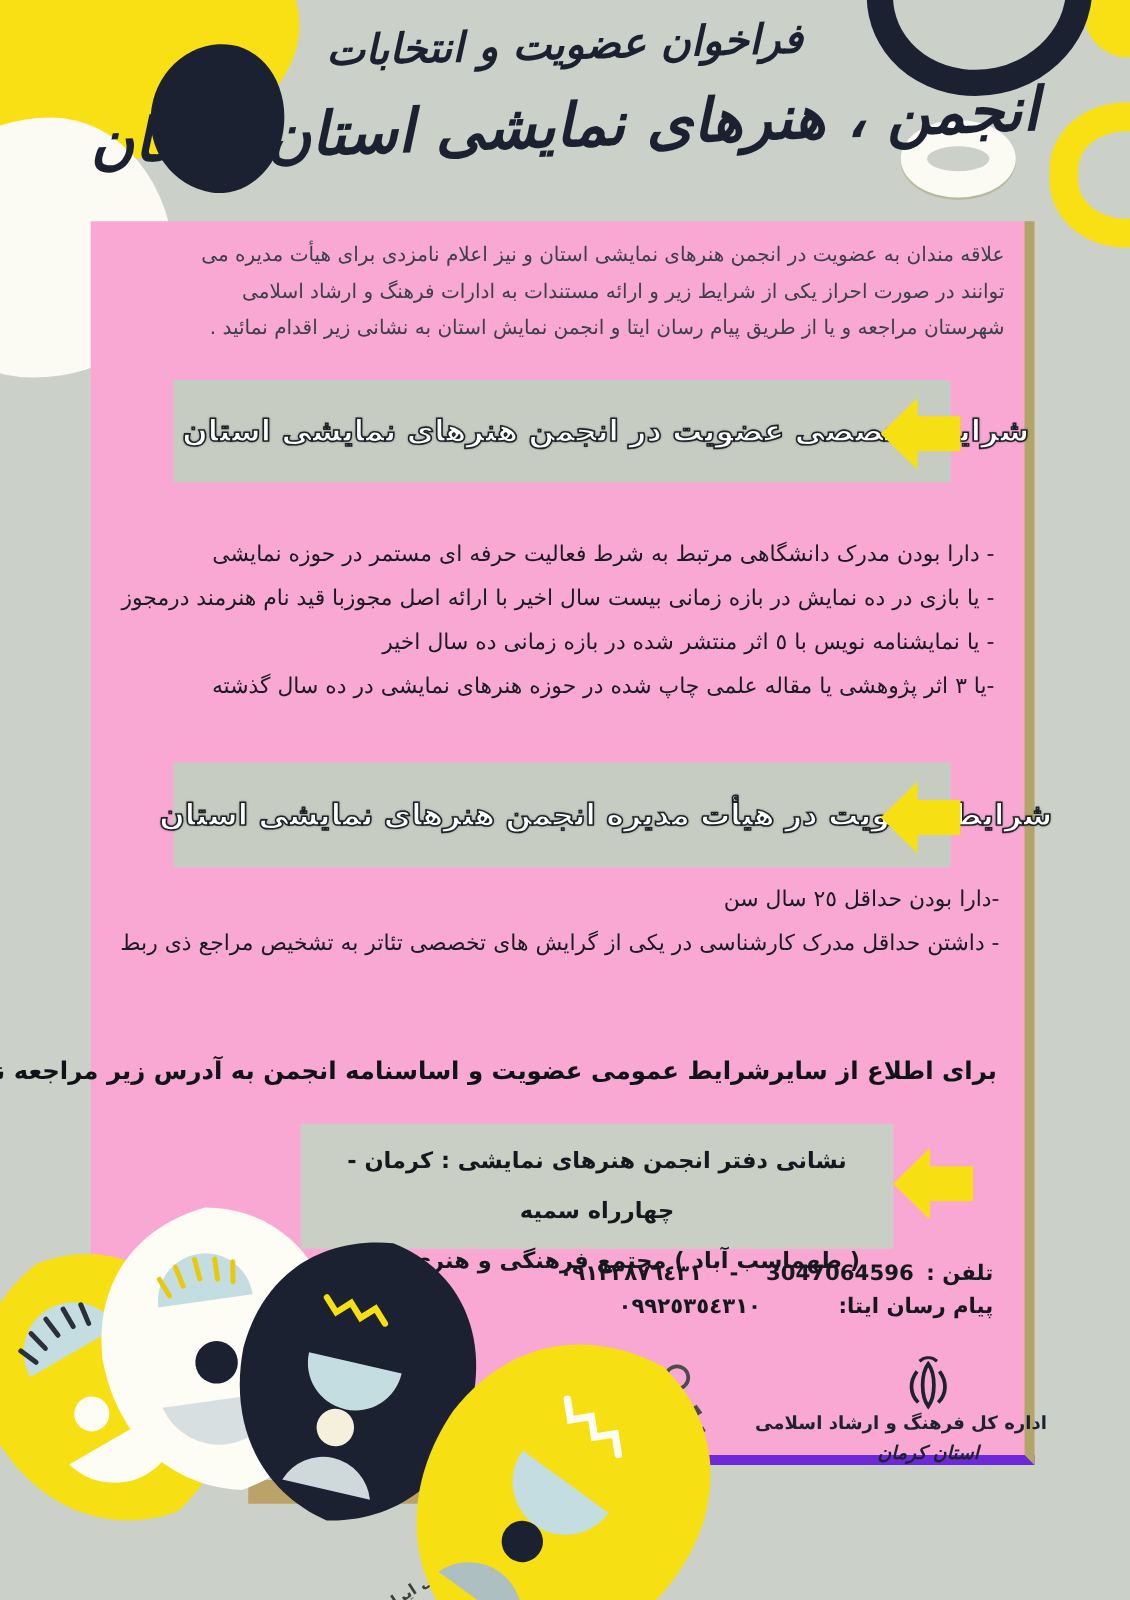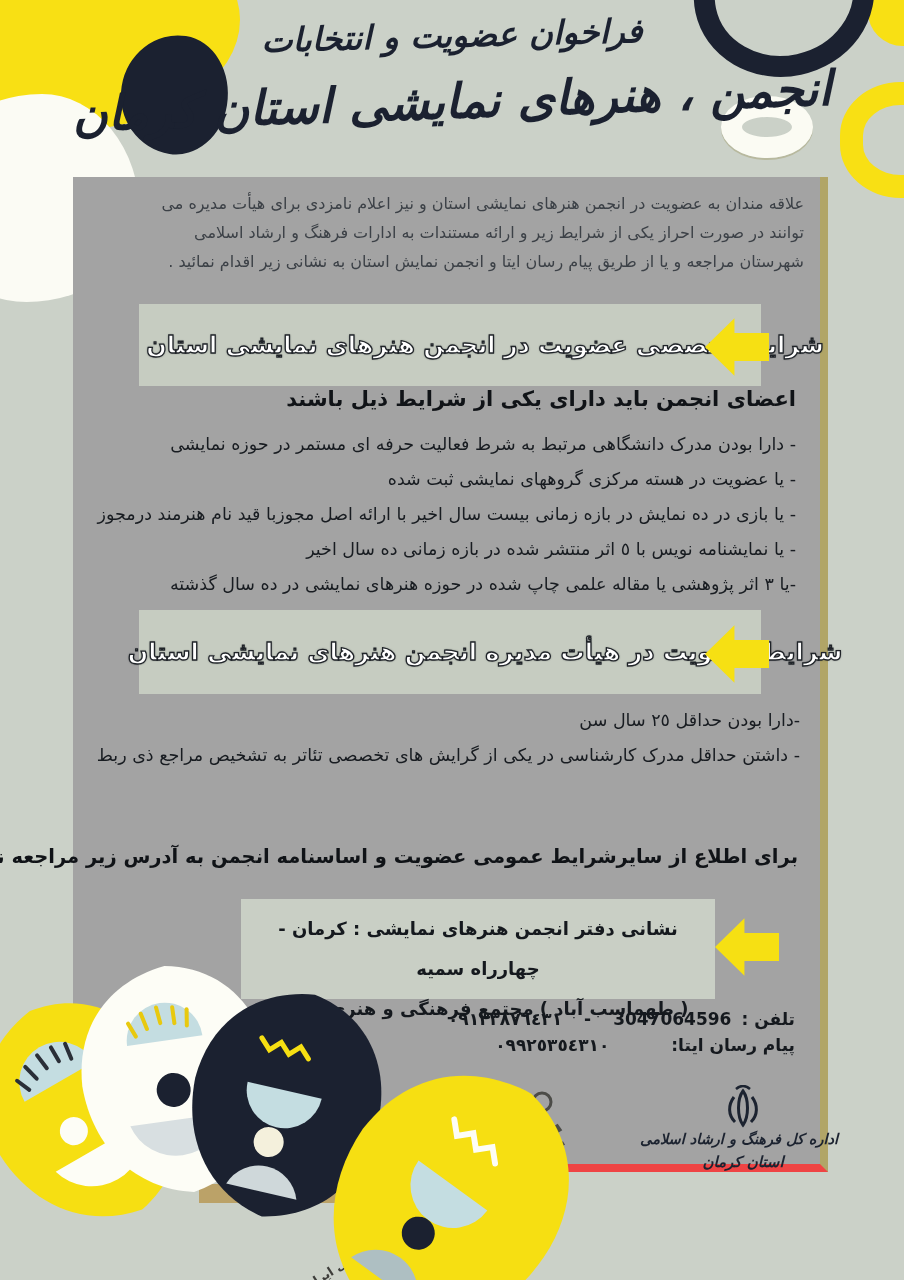--- a/index.html
+++ b/index.html
@@ -16,21 +16,21 @@
   .blob-white-tl{left:-78px;top:94px;width:218px;height:208px;background:#fbfbf4;border-radius:55% 45% 52% 48% / 50% 58% 42% 50%;z-index:1;}
   .blob-yellow-tr{left:868px;top:-22px;width:70px;height:68px;background:#f8e014;border-radius:50%;z-index:0;}
   .ring-black-tr{left:682px;top:-92px;width:205px;height:172px;z-index:0;}
   .ring-white-tr{left:721px;top:96px;width:92px;height:62px;border:21px solid #fbfbf3;border-radius:50%;box-sizing:border-box;z-index:0;box-shadow:0 2px 0 rgba(150,140,80,.35);}
   .ring-yellow-r{left:840px;top:82px;width:132px;height:116px;border:23px solid #f8e014;border-radius:46%;box-sizing:border-box;z-index:0;}
   
   .title-wrap{left:0;top:0;width:904px;text-align:center;z-index:2;color:#1b2130;}
   .title-l1{margin-top:16px;font-size:33px;font-weight:bold;font-style:italic;transform:rotate(-1.5deg);letter-spacing:-1px;}
   .title-l2{margin-top:18px;font-size:48px;font-weight:bold;font-style:italic;transform:rotate(-2deg);letter-spacing:-2px;}
   
-  .card{left:73px;top:177px;width:747px;height:987px;background:#a3a3a3;border-right:8px solid #b1a567;border-bottom:8px solid #ef4444;z-index:1;}
+  .card{left:73px;top:177px;width:747px;height:987px;background:#f9a8d4;border-right:8px solid #b1a567;border-bottom:8px solid #6d28d9;z-index:1;}
   .card > *{position:absolute;}
   .intro{top:12px;right:16px;width:658px;font-size:16px;line-height:29px;color:#3c4147;text-align:right;margin:0;}
   .band{left:66px;width:622px;background:#c6ccc1;}
   .band1{top:127px;height:82px;}
   .band2{top:433px;height:84px;}
   .band-text{
     position:absolute;inset:0;display:flex;align-items:center;justify-content:center;
     padding-left:70px;font-size:24px;font-weight:bold;color:#ffffff;
     -webkit-text-stroke:1.3px #1f2328;text-shadow:0 0 2px #1f2328;letter-spacing:-.5px;white-space:nowrap;
   }
@@ -50,21 +50,21 @@
   .addr-box{left:168px;top:722px;width:474px;height:100px;background:#c9cfc5;text-align:center;font-weight:bold;color:#15191e;font-size:18px;line-height:40px;padding-top:10px;box-sizing:border-box;}
   .phone-rows{top:832px;right:25px;display:flex;flex-direction:column;gap:6px;font-weight:bold;color:#15191e;font-size:17px;}
   .phone-row{display:flex;align-items:center;}
   .phone-row .lbl{margin-left:10px;}
   .phone-row .dash{margin:0 22px;}
   .phone-row2 .num{margin-right:52px;}
   
   .logo-theater{left:375px;top:910px;width:125px;height:125px;}
   .logo-ministry{left:575px;top:908px;width:190px;height:115px;text-align:center;color:#1c2330;}
   .logo-ministry .emblem{display:block;margin:0 auto;}
-  .logo-ministry .ml1{font-size:14.5px;font-style:italic;font-weight:bold;margin-top:2px;white-space:nowrap;margin-left:11px;}
+  .logo-ministry .ml1{font-size:14.5px;font-weight:bold;margin-top:2px;white-space:nowrap;margin-left:11px;}
   .logo-ministry .ml2{font-size:15px;font-style:italic;font-weight:bold;margin-top:6px;}
   
   .masks{left:-6px;top:950px;width:612px;height:330px;z-index:5;}
 </style>
 </head>
 <body>
 
 <div>
 
   <div class="abs blob-yellow-tl"></div>
@@ -84,25 +84,23 @@
 
   <div class="abs card">
 
     <p class="intro">علاقه مندان به عضویت در انجمن هنرهای نمایشی استان و نیز اعلام نامزدی برای هیأت مدیره می توانند در صورت احراز یکی از شرایط زیر و ارائه مستندات به ادارات فرهنگ و ارشاد اسلامی شهرستان مراجعه و یا از طریق پیام رسان ایتا  و انجمن نمایش استان به نشانی زیر اقدام نمائید .</p>
 
     <div class="band band1">
       <div class="band-text">شرایط تخصصی عضویت در انجمن هنرهای نمایشی استان</div>
     </div>
     <div class="arrow-left arrow1"></div>
 
-    <div class="subheader">اعضای انجمن باید دارای یکی از شرایط ذیل باشند</div>
 
     <ul class="cond-list list1">
       <li>- دارا بودن مدرک دانشگاهی مرتبط به شرط فعالیت حرفه ای مستمر در حوزه نمایشی</li>
-      <li>- یا عضویت در هسته مرکزی گروههای نمایشی ثبت شده</li>
       <li>- یا بازی در ده نمایش در بازه زمانی بیست سال اخیر با ارائه اصل مجوزبا قید نام هنرمند درمجوز</li>
       <li>- یا نمایشنامه نویس با ٥ اثر منتشر شده در بازه زمانی ده سال اخیر</li>
       <li>-یا ٣ اثر پژوهشی یا مقاله علمی چاپ شده در حوزه هنرهای نمایشی در ده سال گذشته</li>
     </ul>
 
     <div class="band band2">
       <div class="band-text">شرایط عضویت در هیأت مدیره انجمن هنرهای نمایشی استان</div>
     </div>
     <div class="arrow-left arrow2"></div>
 

